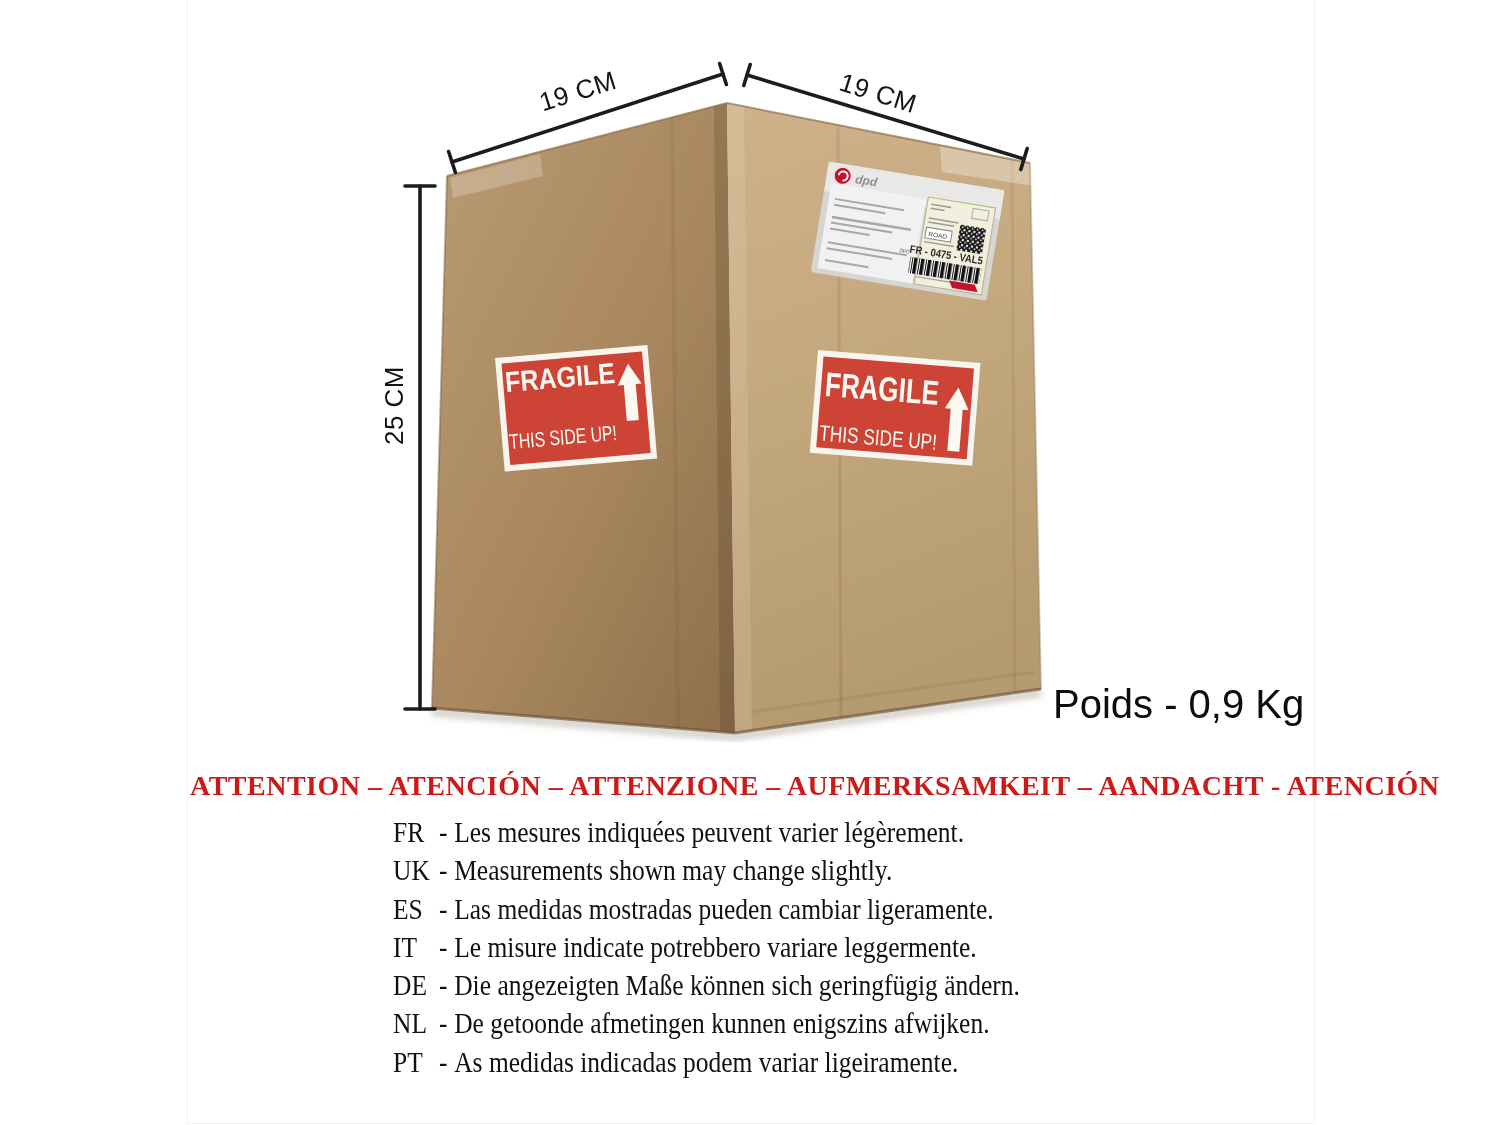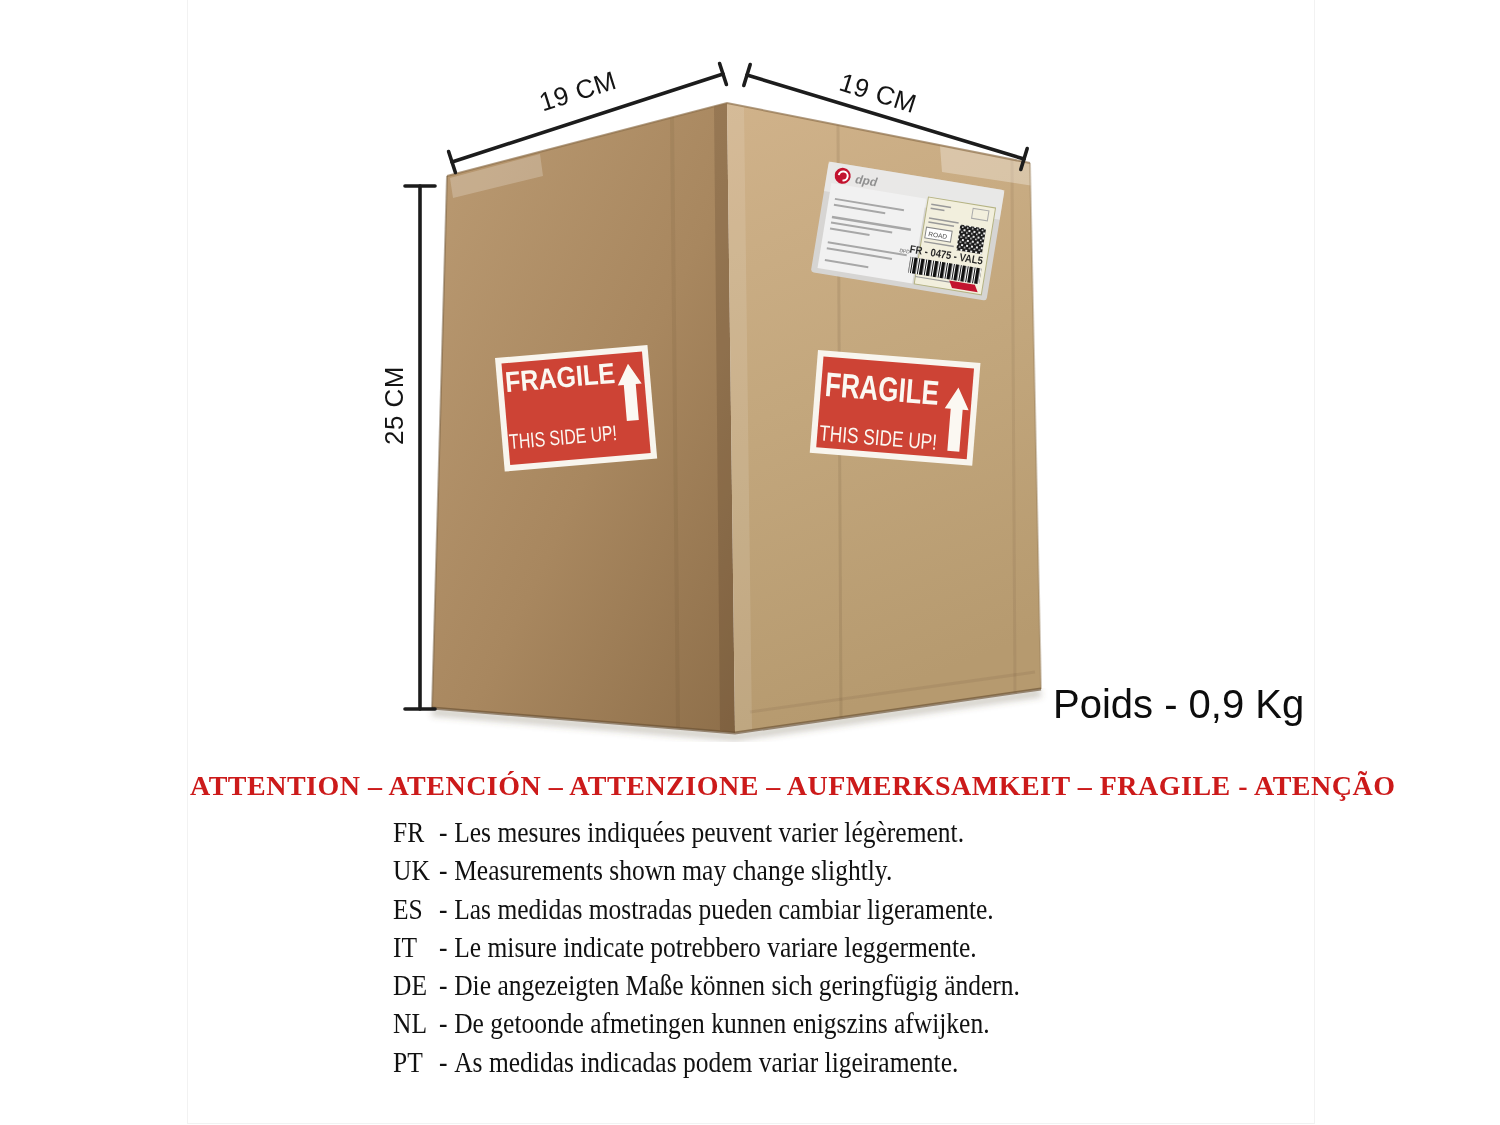--- a/index.html
+++ b/index.html
@@ -147,21 +147,21 @@
       </g>
     </g>
   </svg>
 
   <div class="dim dim-left">19 CM</div>
   <div class="dim dim-right">19 CM</div>
   <div class="dim dim-height">25 CM</div>
 
   <div class="weight">Poids - 0,9 Kg</div>
 
-  <div class="attention">ATTENTION – ATENCIÓN – ATTENZIONE – AUFMERKSAMKEIT – FRAGILE - ATENÇÃO</div>
+  <div class="attention">ATTENTION – ATENCIÓN – ATTENZIONE – AUFMERKSAMKEIT – AANDACHT - ATENCIÓN</div>
 
   <div class="languages">
     <div>
       <span class="lang-code">FR</span><span class="lang-dash">-</span><span>Les mesures indiquées peuvent varier légèrement.</span>
     </div>
     <div>
       <span class="lang-code">UK</span><span class="lang-dash">-</span><span>Measurements shown may change slightly.</span>
     </div>
     <div>
       <span class="lang-code">ES</span><span class="lang-dash">-</span><span>Las medidas mostradas pueden cambiar ligeramente.</span>

